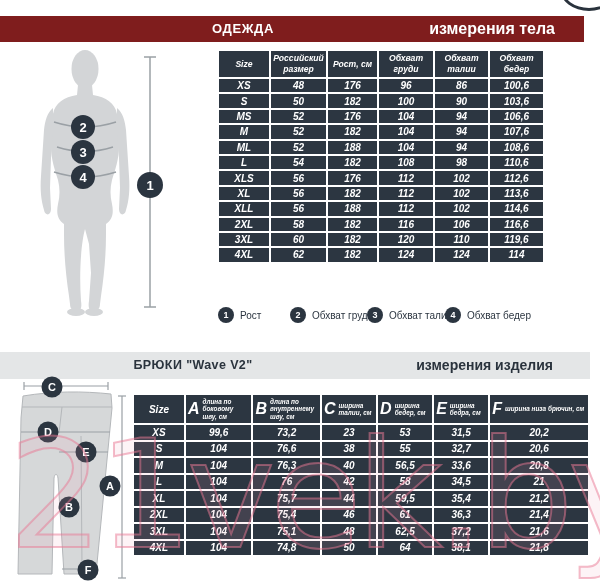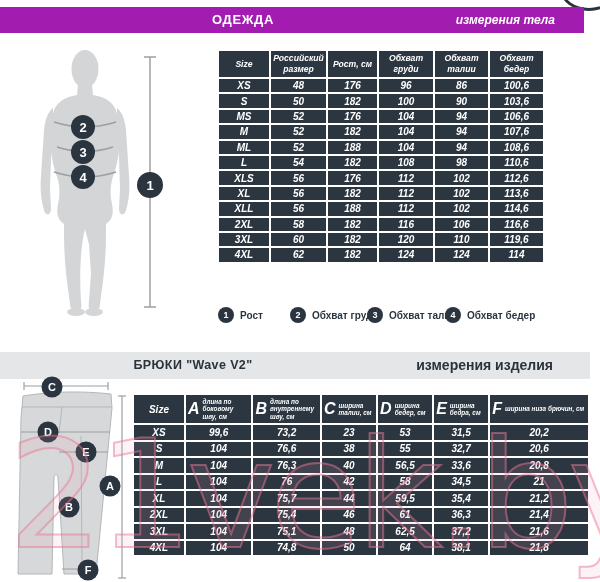--- a/index.html
+++ b/index.html
@@ -3,27 +3,27 @@
 <meta charset="utf-8">
 <style>
   html,body { margin:0; padding:0; background:#fff; }
   .page {
     position:relative; width:600px; height:582px; background:#fff;
     font-family:"Liberation Sans", sans-serif; overflow:hidden;
   }
 
   
   .bar { position:absolute; left:0; }
-  .bar-dark { top:7px; width:584px; height:26px; background:#a21caf; color:#fff; }
+  .bar-dark { top:16px; width:584px; height:26px; background:#7f1d1d; color:#fff; }
   .bar-dark .bar-title {
     position:absolute; left:0; top:0; width:486px; text-align:center;
     font-size:13px; font-weight:bold; line-height:26px; letter-spacing:.6px;
   }
   .bar-dark .bar-sub {
-    position:absolute; right:29px; top:0; font-size:12px; font-weight:bold; line-height:26px;font-style:italic;
+    position:absolute; right:29px; top:0; font-size:16px; font-weight:bold; line-height:26px;
   }
   .bar-light { top:352px; width:590px; height:27px; background:#e4e6e7; color:#2a333d; }
   .bar-light .bar-title {
     position:absolute; left:0; top:0; width:386px; text-align:center;
     font-size:12.5px; font-weight:bold; line-height:27px; letter-spacing:.4px;
   }
   .bar-light .bar-sub {
     position:absolute; right:37px; top:0; font-size:14px; font-weight:bold; line-height:27px;
   }
 
@@ -55,21 +55,21 @@
   .legend-item { position:absolute; top:0; display:flex; align-items:center; gap:6px; }
   .legend-item:nth-child(1){ left:0; }
   .legend-item:nth-child(2){ left:72px; }
   .legend-item:nth-child(3){ left:149px; }
   .legend-item:nth-child(4){ left:227px; }
   .lc {
     display:inline-flex; align-items:center; justify-content:center;
     width:16px; height:16px; border-radius:50%; background:#2b3540;
     color:#fff; font-size:9px; font-weight:bold;
   }
-  .ll { color:#2b3540; font-size:10px; font-weight:bold; }
+  .ll { color:#2b3540; font-size:10px; font-weight:normal; }
 
   
   svg { overflow:visible; }
   .body-figure { position:absolute; left:20px; top:48px; }
   .trousers-figure { position:absolute; left:8px; top:378px; }
   .marker-circle { fill:#2b3540; }
   .marker-text { fill:#fff; font-family:"Liberation Sans",sans-serif; font-weight:bold; }
 
   
   .watermark {

